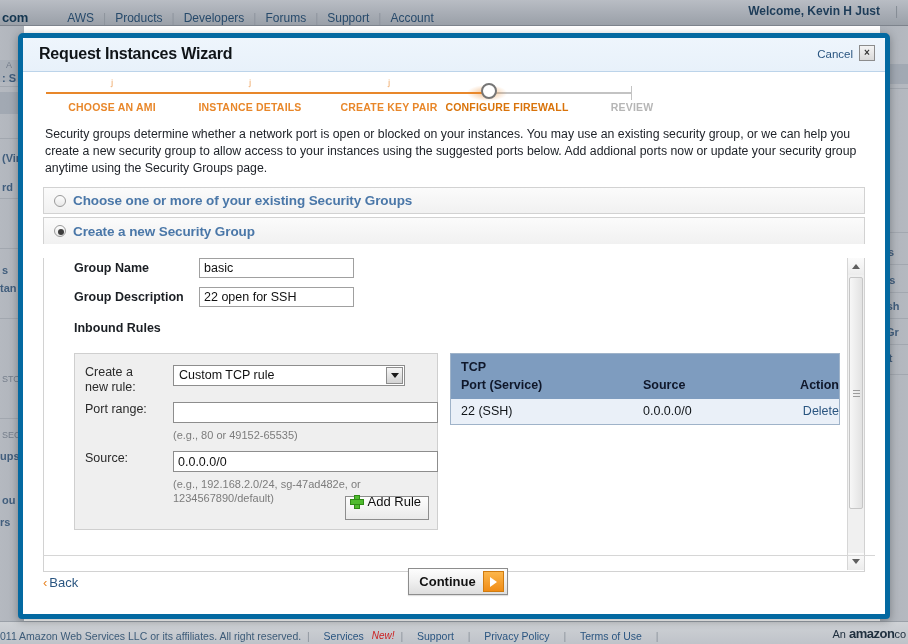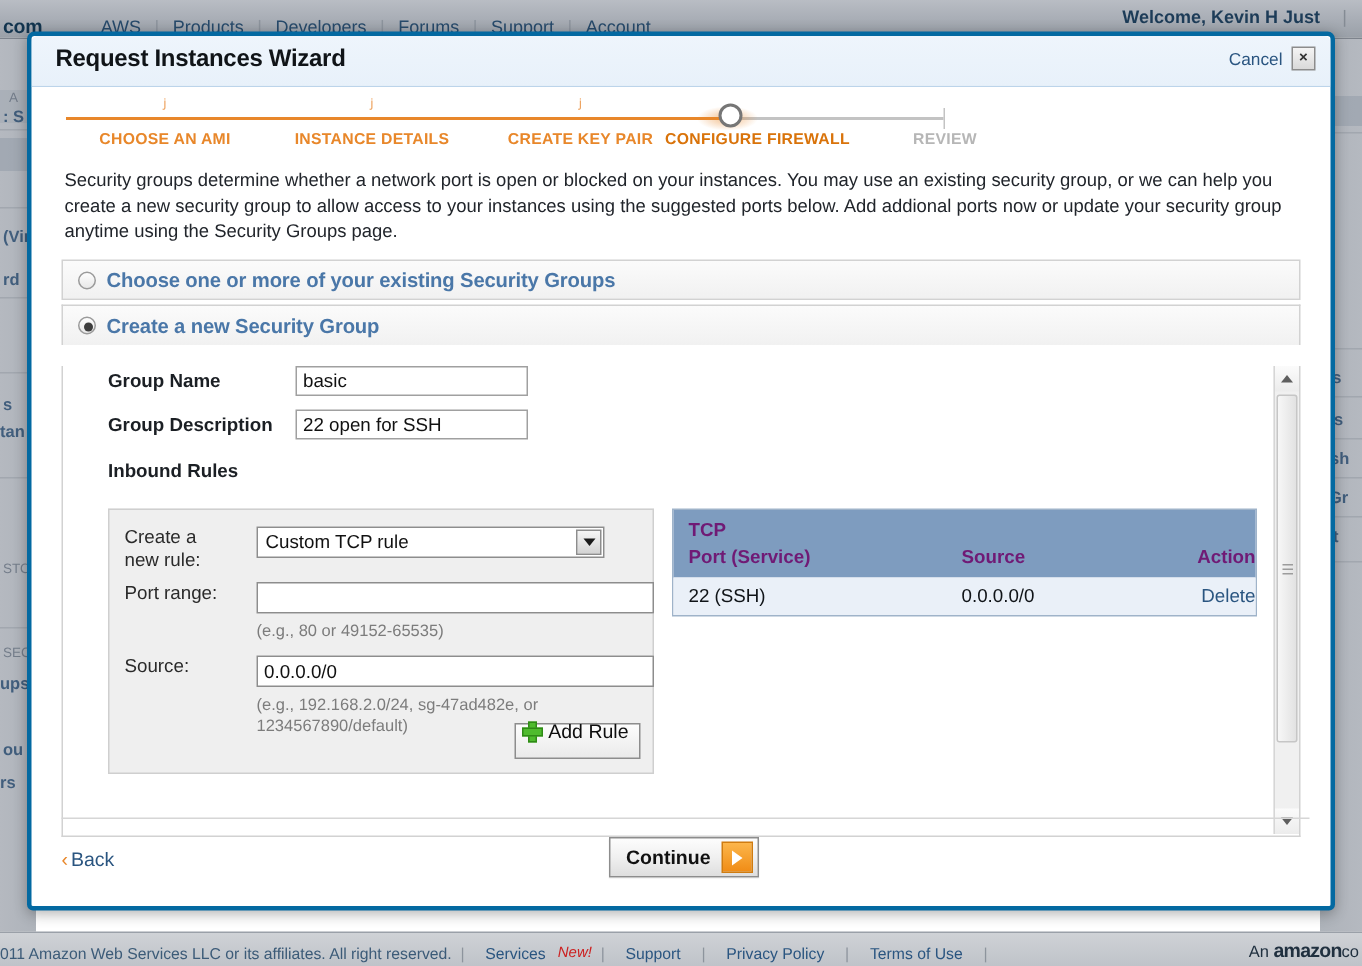--- a/index.html
+++ b/index.html
@@ -82,24 +82,24 @@
   .foot-sep { color: #8d949d; }
   .foot-amazon {
     position: absolute; right: 2px; top: 4px;
     font-size: 11px; color: #20303f;
   }
   .foot-amazon b { font-size: 13px; letter-spacing: -0.5px; }
 
   
   #modal {
     position: absolute;
-    left: 18px; top: 21px;
+    left: 18px; top: 33px;
     width: 872px; height: 586px;
     background: #ffffff;
-    border: 3px solid #0369a1;
+    border: 5px solid #0369a1;
     border-radius: 5px 5px 4px 4px;
     box-shadow: 0 2px 9px rgba(0,0,0,0.30);
     overflow: hidden;
   }
   #modal-header {
     position: relative;
     height: 34px;
     background: linear-gradient(to bottom, #eef5fc 0%, #e8f1fa 100%);
     border-bottom: 1px solid #bcd4ea;
     border-radius: 4px 4px 0 0;
@@ -269,21 +269,21 @@
   }
   .plus-icon::before { left: 4px; top: 0; width: 6px; height: 14px; }
   .plus-icon::after  { left: 0; top: 4px; width: 14px; height: 6px; }
 
   
   #rules-table {
     position: absolute; left: 406px; top: 95px;
     width: 390px; border: 1px solid #9fb3c9;
   }
   #rules-table .thead {
-    background: #7e9cbf; color: #701a75;
+    background: #7e9cbf; color: #0f172a;
   }
   #rules-table .th-proto {
     padding: 6px 0 2px 10px; font-size: 12.5px; font-weight: bold;
   }
   #rules-table .th-cols {
     display: flex; padding: 2px 0 7px 10px; font-size: 12.5px; font-weight: bold;
   }
   #rules-table .c1 { width: 182px; }
   #rules-table .c2 { width: 150px; }
   #rules-table .c3 { width: 46px; text-align: right; }

